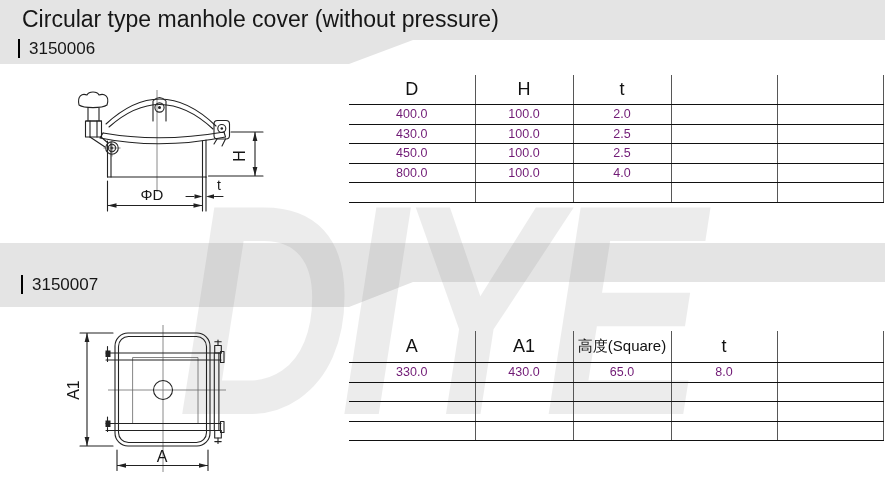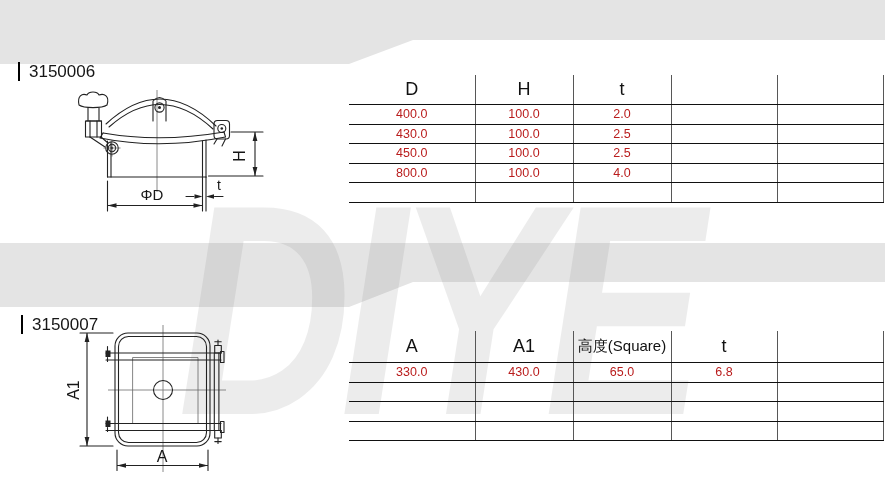--- a/index.html
+++ b/index.html
@@ -7,23 +7,23 @@
     position:relative;width:885px;height:479px;overflow:hidden;background:#fff;
     font-family:"Liberation Sans","DejaVu Sans",sans-serif;color:#141414;
   }
   .band{position:absolute;left:0;width:885px;height:64px;background:#e4e4e4;}
   .band.b1{top:0;clip-path:polygon(0 0,885px 0,885px 40px,413px 40px,349px 64px,0 64px);}
   .band.b2{top:243px;clip-path:polygon(0 0,885px 0,885px 39px,413px 39px,349px 64px,0 64px);}
   .section-title{position:absolute;font-size:23px;letter-spacing:0;color:#161616;white-space:nowrap;}
   .t1{left:22px;top:6px;}
   .t2{left:10px;top:249px;}
   .product-code{position:absolute;font-size:17px;color:#161616;border-left:2.5px solid #000;
-    padding-left:9px;line-height:19px;height:19px;margin-top:23px;}
+    padding-left:9px;line-height:19px;height:19px;}
   .c1{left:18px;top:39px;}
-  .c2{left:21px;top:292px;}
+  .c2{left:21px;top:275px;}
   .watermark{
     position:absolute;left:178px;top:168px;width:700px;z-index:1;
     font-size:300px;line-height:0.95;font-weight:bold;font-style:italic;
     letter-spacing:-14px;color:rgba(125,125,125,0.15);
     transform:scaleX(0.8);transform-origin:left top;pointer-events:none;user-select:none;
     white-space:nowrap;
   }
   table.spec{
     position:absolute;left:349px;border-collapse:collapse;table-layout:fixed;z-index:2;
     width:534px;background:transparent;
@@ -31,40 +31,41 @@
   #table1{top:75px;}
   #table2{top:331px;}
   table.spec th,table.spec td{
     border-right:1px solid #575757;border-bottom:1.5px solid #111;
     padding:0;text-align:center;vertical-align:middle;background:transparent;
     overflow:hidden;white-space:nowrap;
   }
   table.spec th{font-weight:400;font-size:18px;height:29px;color:#111;}
   #table2 th{height:31px;}
   #table2 th:nth-child(3){font-size:15px;}
-  table.spec td{font-size:12.5px;height:18.5px;color:#b91c1c;}
+  table.spec td{font-size:12.5px;height:18.5px;color:#701a75;}
   svg.drawing{position:absolute;z-index:2;overflow:visible;}
   #svg1{left:40px;top:85px;}
   #svg2{left:55px;top:320px;}
   svg .ln{fill:none;stroke:#222;stroke-width:1.1;stroke-linecap:round;stroke-linejoin:round;}
   svg .thin{fill:none;stroke:#666;stroke-width:0.8;}
   svg .cl{fill:none;stroke:#7d7d7d;stroke-width:0.9;}
   svg .ar{fill:#222;stroke:none;}
   svg text{font-family:"Liberation Sans","DejaVu Sans",sans-serif;fill:#161616;}
 </style>
 </head>
 <body>
 
 <div id="screen">
 
   <div class="band b1"></div>
   <div class="band b2"></div>
 
   <div class="watermark">DIYE</div>
 
+  <div class="section-title t1">Circular type manhole cover (without pressure)</div>
   <div class="product-code c1">3150006</div>
 
   <div class="product-code c2">3150007</div>
 
   <svg id="svg1" class="drawing" width="285" height="145" viewBox="40 85 285 145" xmlns="http://www.w3.org/2000/svg">
 
     <path class="cl" d="M157,90 L157,192"></path>
 
     <g class="ln">
       <path d="M79,105 C77,96 82,93 87,95 C89,91 97,91 99,95 C104,93 110,96 107,105 C102,108.5 84,108.5 79,105 Z"></path>
@@ -236,21 +237,21 @@
           <th>高度(Square)</th>
           <th>t</th>
           <th></th>
         </tr>
       </thead>
       <tbody>
         <tr>
           <td>330.0</td>
           <td>430.0</td>
           <td>65.0</td>
-          <td>6.8</td>
+          <td>8.0</td>
           <td></td>
         </tr>
         <tr>
           <td></td>
           <td></td>
           <td></td>
           <td></td>
           <td></td>
         </tr>
         <tr>

